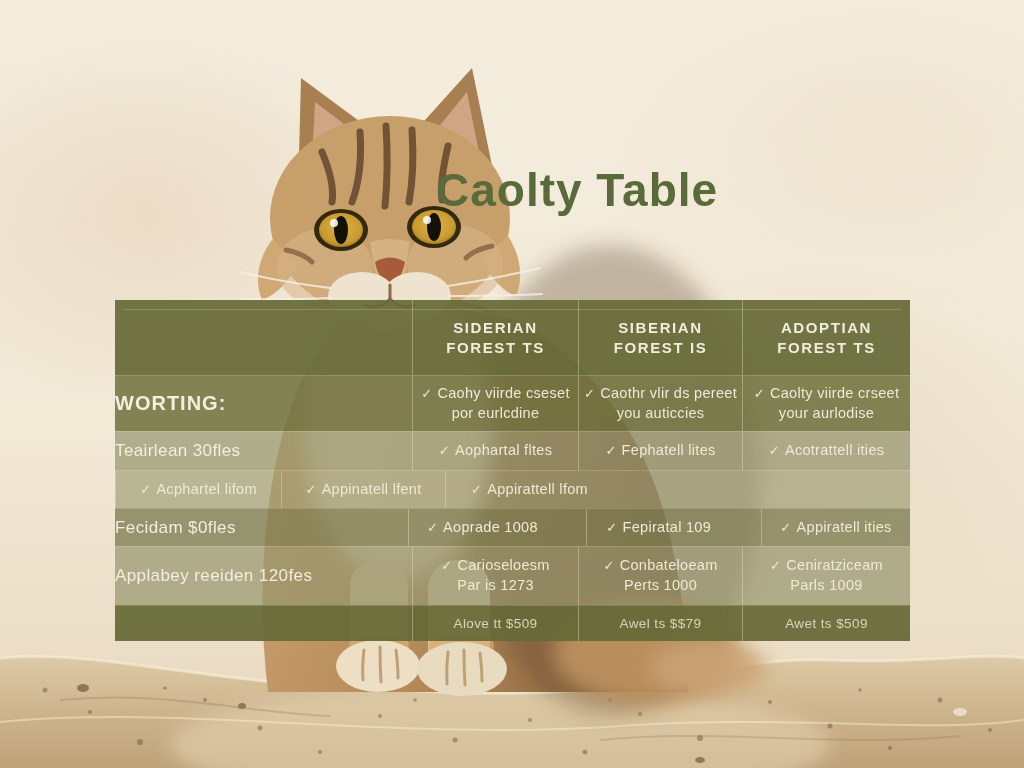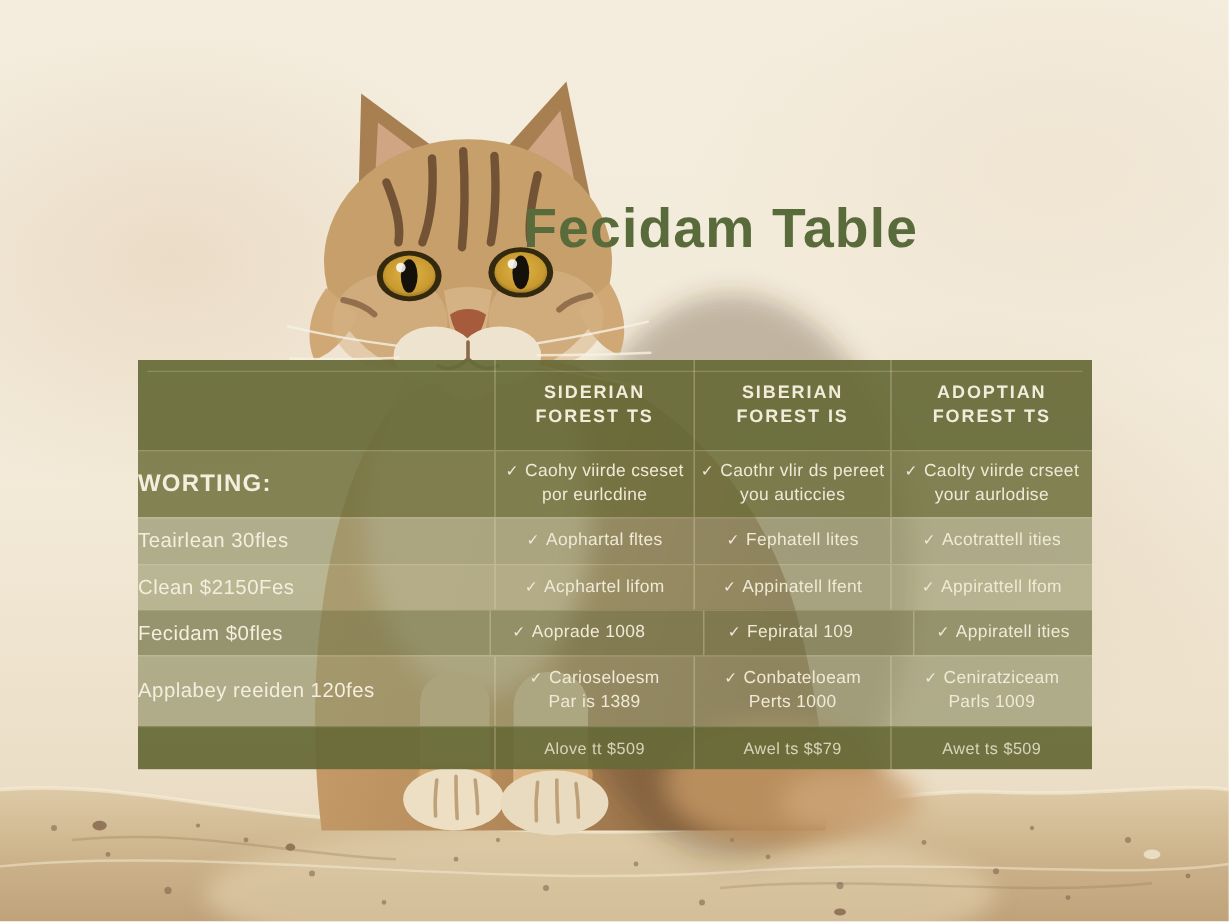--- a/index.html
+++ b/index.html
@@ -179,21 +179,21 @@
     <g stroke="#f7f2e4" stroke-width="2" fill="none" opacity="0.8" stroke-linecap="round">
       <path d="M330,288 Q282,282 240,272"></path>
       <path d="M332,298 Q284,300 242,299"></path>
       <path d="M335,307 Q292,318 254,326"></path>
       <path d="M448,286 Q498,278 540,268"></path>
       <path d="M448,296 Q500,296 542,294"></path>
       <path d="M446,305 Q494,314 534,322"></path>
     </g>
   </svg>
 
-  <div class="title">Fecidam Table</div>
+  <div class="title">Caolty Table</div>
 
   <div class="ctable" id="ctable">
       <div class="trow rh" style="height: 75px;">
         <div class="tcell c0"></div>
         <div class="tcell c1">
           <div class="hline">SIDERIAN</div>
           <div class="hline">FOREST TS</div>
         </div>
         <div class="tcell c2">
           <div class="hline">SIBERIAN</div>
@@ -229,23 +229,20 @@
           <div class="cline"><div class="chk" style="display: inline;">✓</div>Aophartal fltes</div>
         </div>
         <div class="tcell c2">
           <div class="cline"><div class="chk" style="display: inline;">✓</div>Fephatell lites</div>
         </div>
         <div class="tcell c3">
           <div class="cline"><div class="chk" style="display: inline;">✓</div>Acotrattell ities</div>
         </div>
       </div>
       <div class="trow r2" style="height: 37px;">
-        <div class="tcell c0">
-          <div class="lbl">Clean $2150Fes</div>
-        </div>
         <div class="tcell c1">
           <div class="cline"><div class="chk" style="display: inline;">✓</div>Acphartel lifom</div>
         </div>
         <div class="tcell c2">
           <div class="cline"><div class="chk" style="display: inline;">✓</div>Appinatell lfent</div>
         </div>
         <div class="tcell c3">
           <div class="cline"><div class="chk" style="display: inline;">✓</div>Appirattell lfom</div>
         </div>
       </div>
@@ -262,21 +259,21 @@
         <div class="tcell c3">
           <div class="cline"><div class="chk" style="display: inline;">✓</div>Appiratell ities</div>
         </div>
       </div>
       <div class="trow r4" style="height: 58px;">
         <div class="tcell c0">
           <div class="lbl">Applabey reeiden 120fes</div>
         </div>
         <div class="tcell c1">
           <div class="cline"><div class="chk" style="display: inline;">✓</div>Carioseloesm</div>
-          <div class="cline">Par is 1389</div>
+          <div class="cline">Par is 1273</div>
         </div>
         <div class="tcell c2">
           <div class="cline"><div class="chk" style="display: inline;">✓</div>Conbateloeam</div>
           <div class="cline">Perts 1000</div>
         </div>
         <div class="tcell c3">
           <div class="cline"><div class="chk" style="display: inline;">✓</div>Ceniratziceam</div>
           <div class="cline">Parls 1009</div>
         </div>
       </div>

